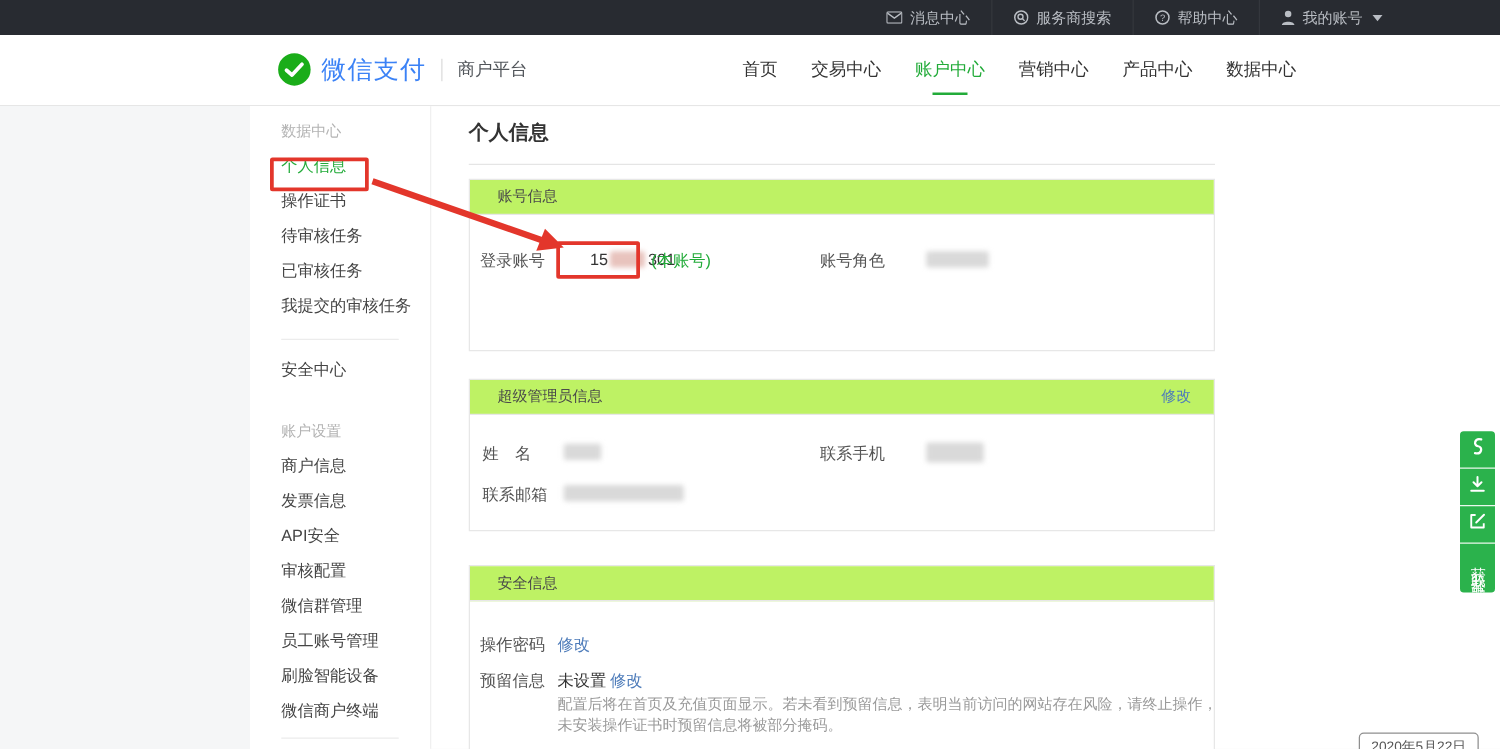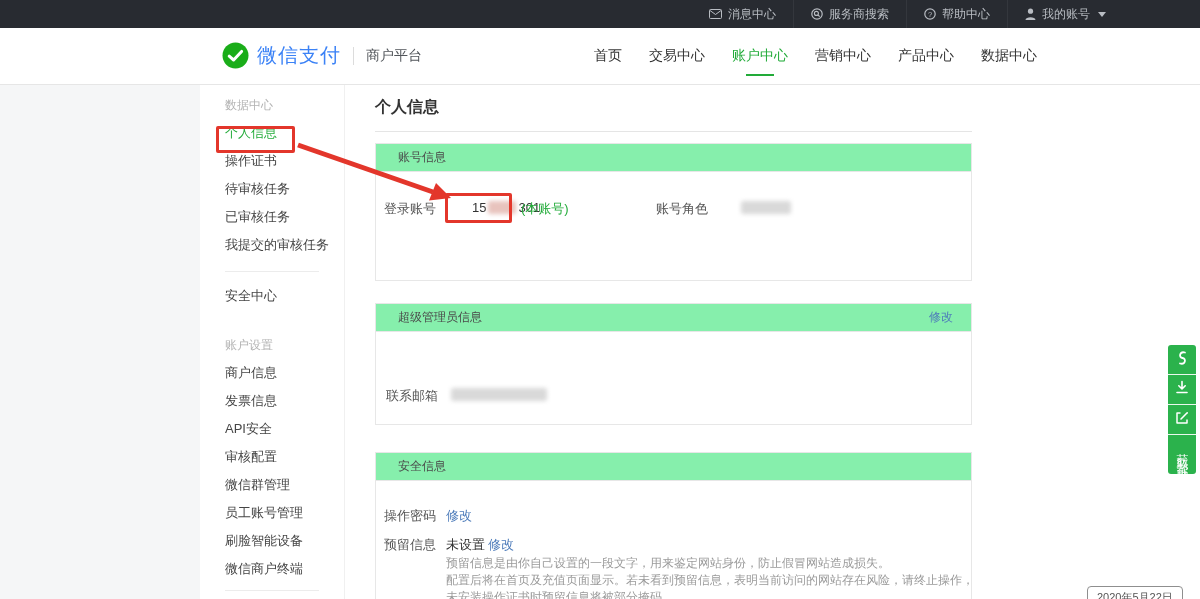--- a/index.html
+++ b/index.html
@@ -43,21 +43,21 @@
   .side-divider { border:none; border-top:1px solid #ececec; margin:12px 25px 10px 0; }
   .side-gap { height:21px; }
   .side-divider.end { margin-top:7px; }
 
   
   .main { position:absolute; left:345px; top:0; right:0; bottom:0; padding:10px 0 0 30px; }
   .page-title { font-size:16px; color:#333; line-height:24px; }
   .title-divider { width:597px; border:none; border-top:1px solid #e5e5e5; margin-top:12px; }
 
   .card { position:relative; width:597px; border:1px solid #e7e7e7; background:#fff; }
-  .card-header { position:relative; height:28px; line-height:27px; background:#86efac;
+  .card-header { position:relative; height:28px; line-height:27px; background:#bef264;
     border-bottom:1px solid #e7e7e7; padding-left:22px; font-size:12px; color:#4a4a4a; }
   .card-header .hdr-action { position:absolute; right:18px; top:0; }
   .card-body { position:relative; overflow:hidden; }
   .card-acct { margin-top:11px; } .card-acct .card-body { height:108px; }
   .card-admin { margin-top:22px; } .card-admin .card-body { height:92px; }
   .card-sec { margin-top:27px; } .card-sec .card-body { height:160px; }
 
   .frow { position:absolute; left:0; width:100%; height:20px; font-size:13px; }
   .fl { position:absolute; color:#555; white-space:nowrap; }
   .fv { position:absolute; color:#333; white-space:nowrap; }
@@ -199,20 +199,26 @@
         </div>
       </div>
     </section>
 
     <section class="card card-admin">
       <div class="card-header">
         <span>超级管理员信息</span>
         <a class="link hdr-action">修改</a>
       </div>
       <div class="card-body">
+        <div class="frow" style="top:22px;">
+          <span class="fl" style="left:10px;">姓　名</span>
+          <span class="fv" style="left:75px;"><span class="blur" style="width:30px;height:13px;"></span></span>
+          <span class="fl c2l">联系手机</span>
+          <span class="fv c2v"><span class="blur" style="width:46px;height:16px;"></span></span>
+        </div>
         <div class="frow" style="top:55px;">
           <span class="fl" style="left:10px;">联系邮箱</span>
           <span class="fv" style="left:75px;"><span class="blur" style="width:96px;height:13px;"></span></span>
         </div>
       </div>
     </section>
 
     <section class="card card-sec">
       <div class="card-header">
         <span>安全信息</span>
@@ -221,21 +227,20 @@
         <div class="frow" style="top:26px;">
           <span class="fl c1l">操作密码</span>
           <a class="link link13 fv c1v">修改</a>
         </div>
         <div class="frow" style="top:55px;">
           <span class="fl c1l">预留信息</span>
           <span class="fv c1v">未设置</span>
           <a class="link link13" style="position:absolute; left:112px;">修改</a>
         </div>
         <div class="desc">
-          <div>预留信息是由你自己设置的一段文字，用来鉴定网站身份，防止假冒网站造成损失。</div>
           <div>配置后将在首页及充值页面显示。若未看到预留信息，表明当前访问的网站存在风险，请终止操作，并修改密码。</div>
           <div>未安装操作证书时预留信息将被部分掩码。</div>
         </div>
       </div>
     </section>
   </main>
 
   <div class="anno-box" style="left:216px; top:41px; width:79px; height:27px;"></div>
   <div class="anno-box" style="left:445px; top:108px; width:67px; height:30px;"></div>
   <svg class="anno-arrow" style="left:293px; top:57px;" width="170" height="80" viewBox="0 0 170 80">

